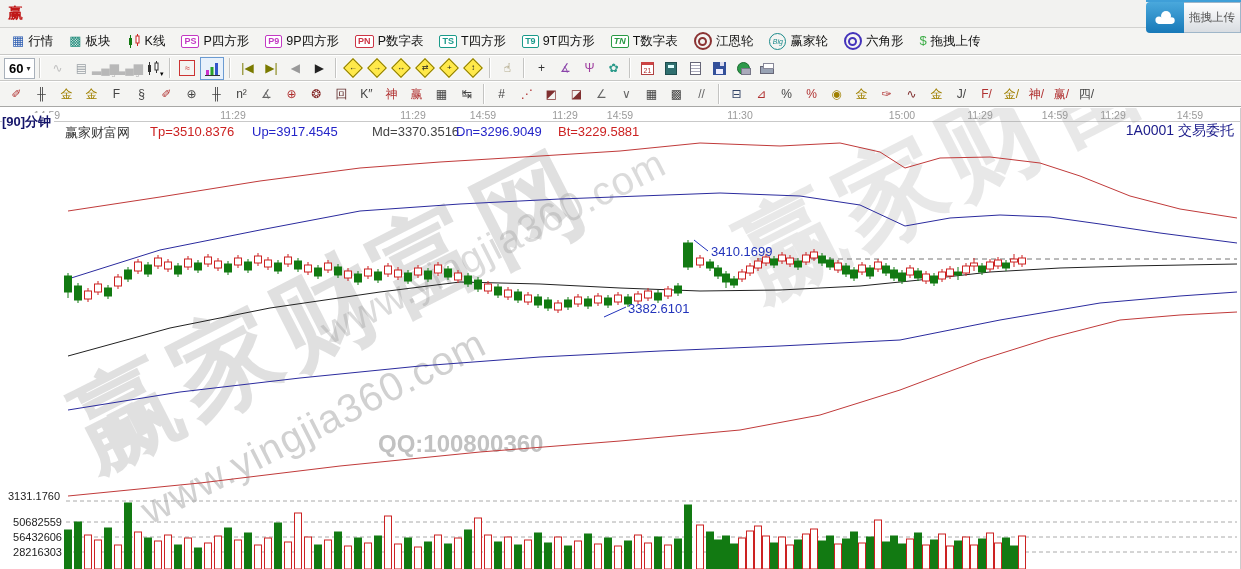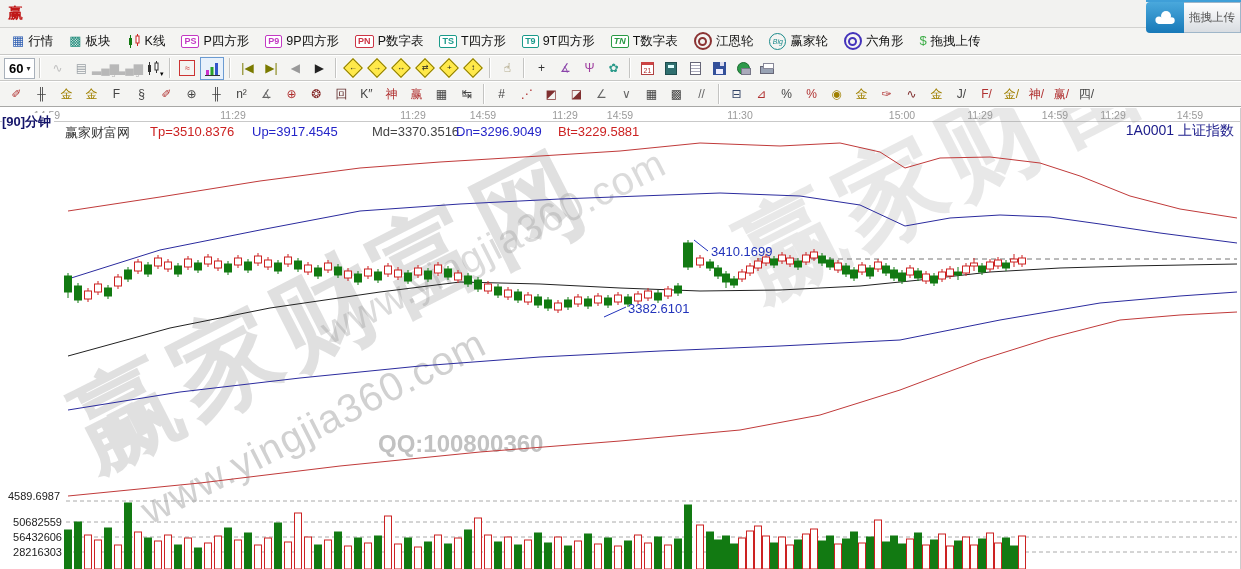--- a/index.html
+++ b/index.html
@@ -346,24 +346,24 @@
     <div class="legend" id="legend">
         <span style="position: absolute; left: 65px; color: rgb(51, 51, 51);">赢家财富网</span>
         <span style="position: absolute; left: 150px; color: rgb(204, 34, 34);">Tp=3510.8376</span>
         <span style="position: absolute; left: 252px; color: rgb(36, 36, 200);">Up=3917.4545</span>
         <span style="position: absolute; left: 372px; color: rgb(68, 68, 68);">Md=3370.3516</span>
         <span style="position: absolute; left: 456px; color: rgb(36, 36, 200); text-align: center;">Dn=3296.9049</span>
         <span style="position: absolute; left: 558px; color: rgb(204, 34, 34);">Bt=3229.5881</span>
       </div>
     <div class="symbol">
       <span>1A0001</span>
-      <span>上证指数</span>
+      <span>交易委托</span>
     </div>
     <div id="axis-labels">
-        <div class="px-label" style="left: 8px; top: 382px;">4589.6987</div>
+        <div class="px-label" style="left: 8px; top: 382px;">3131.1760</div>
         <div class="vol-label" style="left: 6px; top: 408px;">50682559</div>
         <div class="vol-label" style="left: 6px; top: 423px;">56432606</div>
         <div class="vol-label" style="left: 6px; top: 438px;">28216303</div>
       </div>
   <svg width="1241" height="461">
         <g transform="translate(0,-108)">
           <g>
             <text transform="translate(95,470) rotate(-27)" font-size="105" fill="#9a9a9a" opacity="0.3" font-weight="bold" letter-spacing="8">赢家财富网</text>
             <text transform="translate(150,525) rotate(-27)" font-size="40" fill="#9a9a9a" opacity="0.45" font-weight="normal" letter-spacing="1">www.yingjia360.com</text>
             <text transform="translate(760,300) rotate(-27)" font-size="105" fill="#9a9a9a" opacity="0.22" font-weight="bold" letter-spacing="8">赢家财富网</text>

